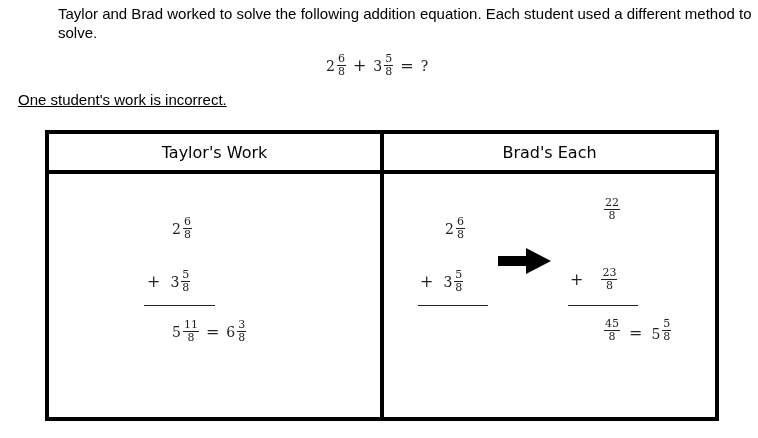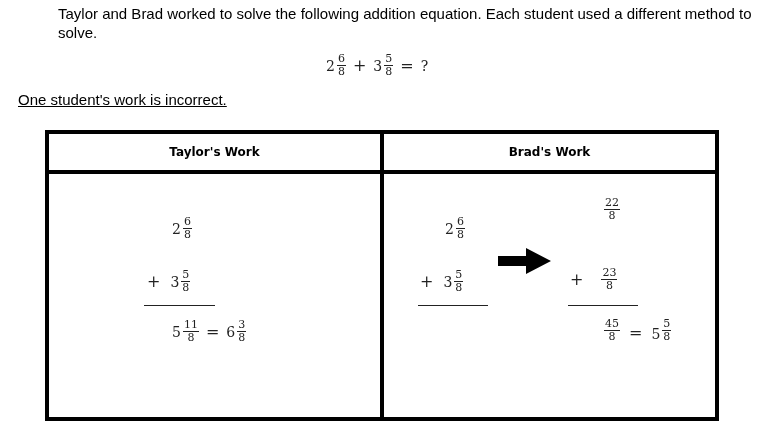--- a/index.html
+++ b/index.html
@@ -7,21 +7,21 @@
   .intro { position:absolute; left:18px; top:4px; width:735px; font-size:15px; line-height:19px;margin-left:40px; }
   .note { position:absolute; left:18px; top:91px; font-size:15px;text-decoration:underline; }
   .eq { position:absolute; display:flex; align-items:center; font-family:"DejaVu Serif", serif; font-size:14px; color:#222; }
   .mixed { display:inline-flex; align-items:center; }
   .frac { display:inline-flex; flex-direction:column; align-items:center; font-size:11px; line-height:10px; margin-left:2px; }
   .frac .num { border-bottom:1px solid #222; padding:0 1px 1px; }
   .frac .den { padding-top:1px; }
   .op { margin:0 7px; font-size:16px; }
   table.work { position:absolute; left:45px; top:130px; width:674px; height:291px; border-collapse:collapse; border:4px solid #000; }
   table.work th, table.work td { border:4px solid #000; padding:0; }
-  table.work th { height:36px; font-family:"DejaVu Sans", sans-serif; font-weight:bold; font-size:12px; }
+  table.work th { height:36px; font-family:"DejaVu Sans", sans-serif; font-weight:normal; font-size:16px; }
   table.work td { position:relative; vertical-align:top; }
   .rule { position:absolute; height:1px; background:#222; }
   .arrow { position:absolute; }
 </style>
 </head>
 <body>
 
 <div class="intro">Taylor and Brad worked to solve the following addition equation. Each student used a different method to solve.</div>
 
 <div class="eq" style="left:326px;top:54px;">
@@ -43,21 +43,21 @@
   <span class="op">=</span>
   <span>?</span>
 </div>
 
 <div class="note">One student's work is incorrect.</div>
 
 <table class="work">
   <tbody>
       <tr>
     <th style="width:50%">Taylor's Work</th>
-    <th>Brad's Work</th>
+    <th>Brad's Each</th>
   </tr>
   <tr>
     <td>
       <div class="eq" style="left:123px;top:43px;">
         <span>2</span>
         <span class="frac">
               <span class="num">6</span>
               <span class="den">8</span>
             </span>
       </div>

